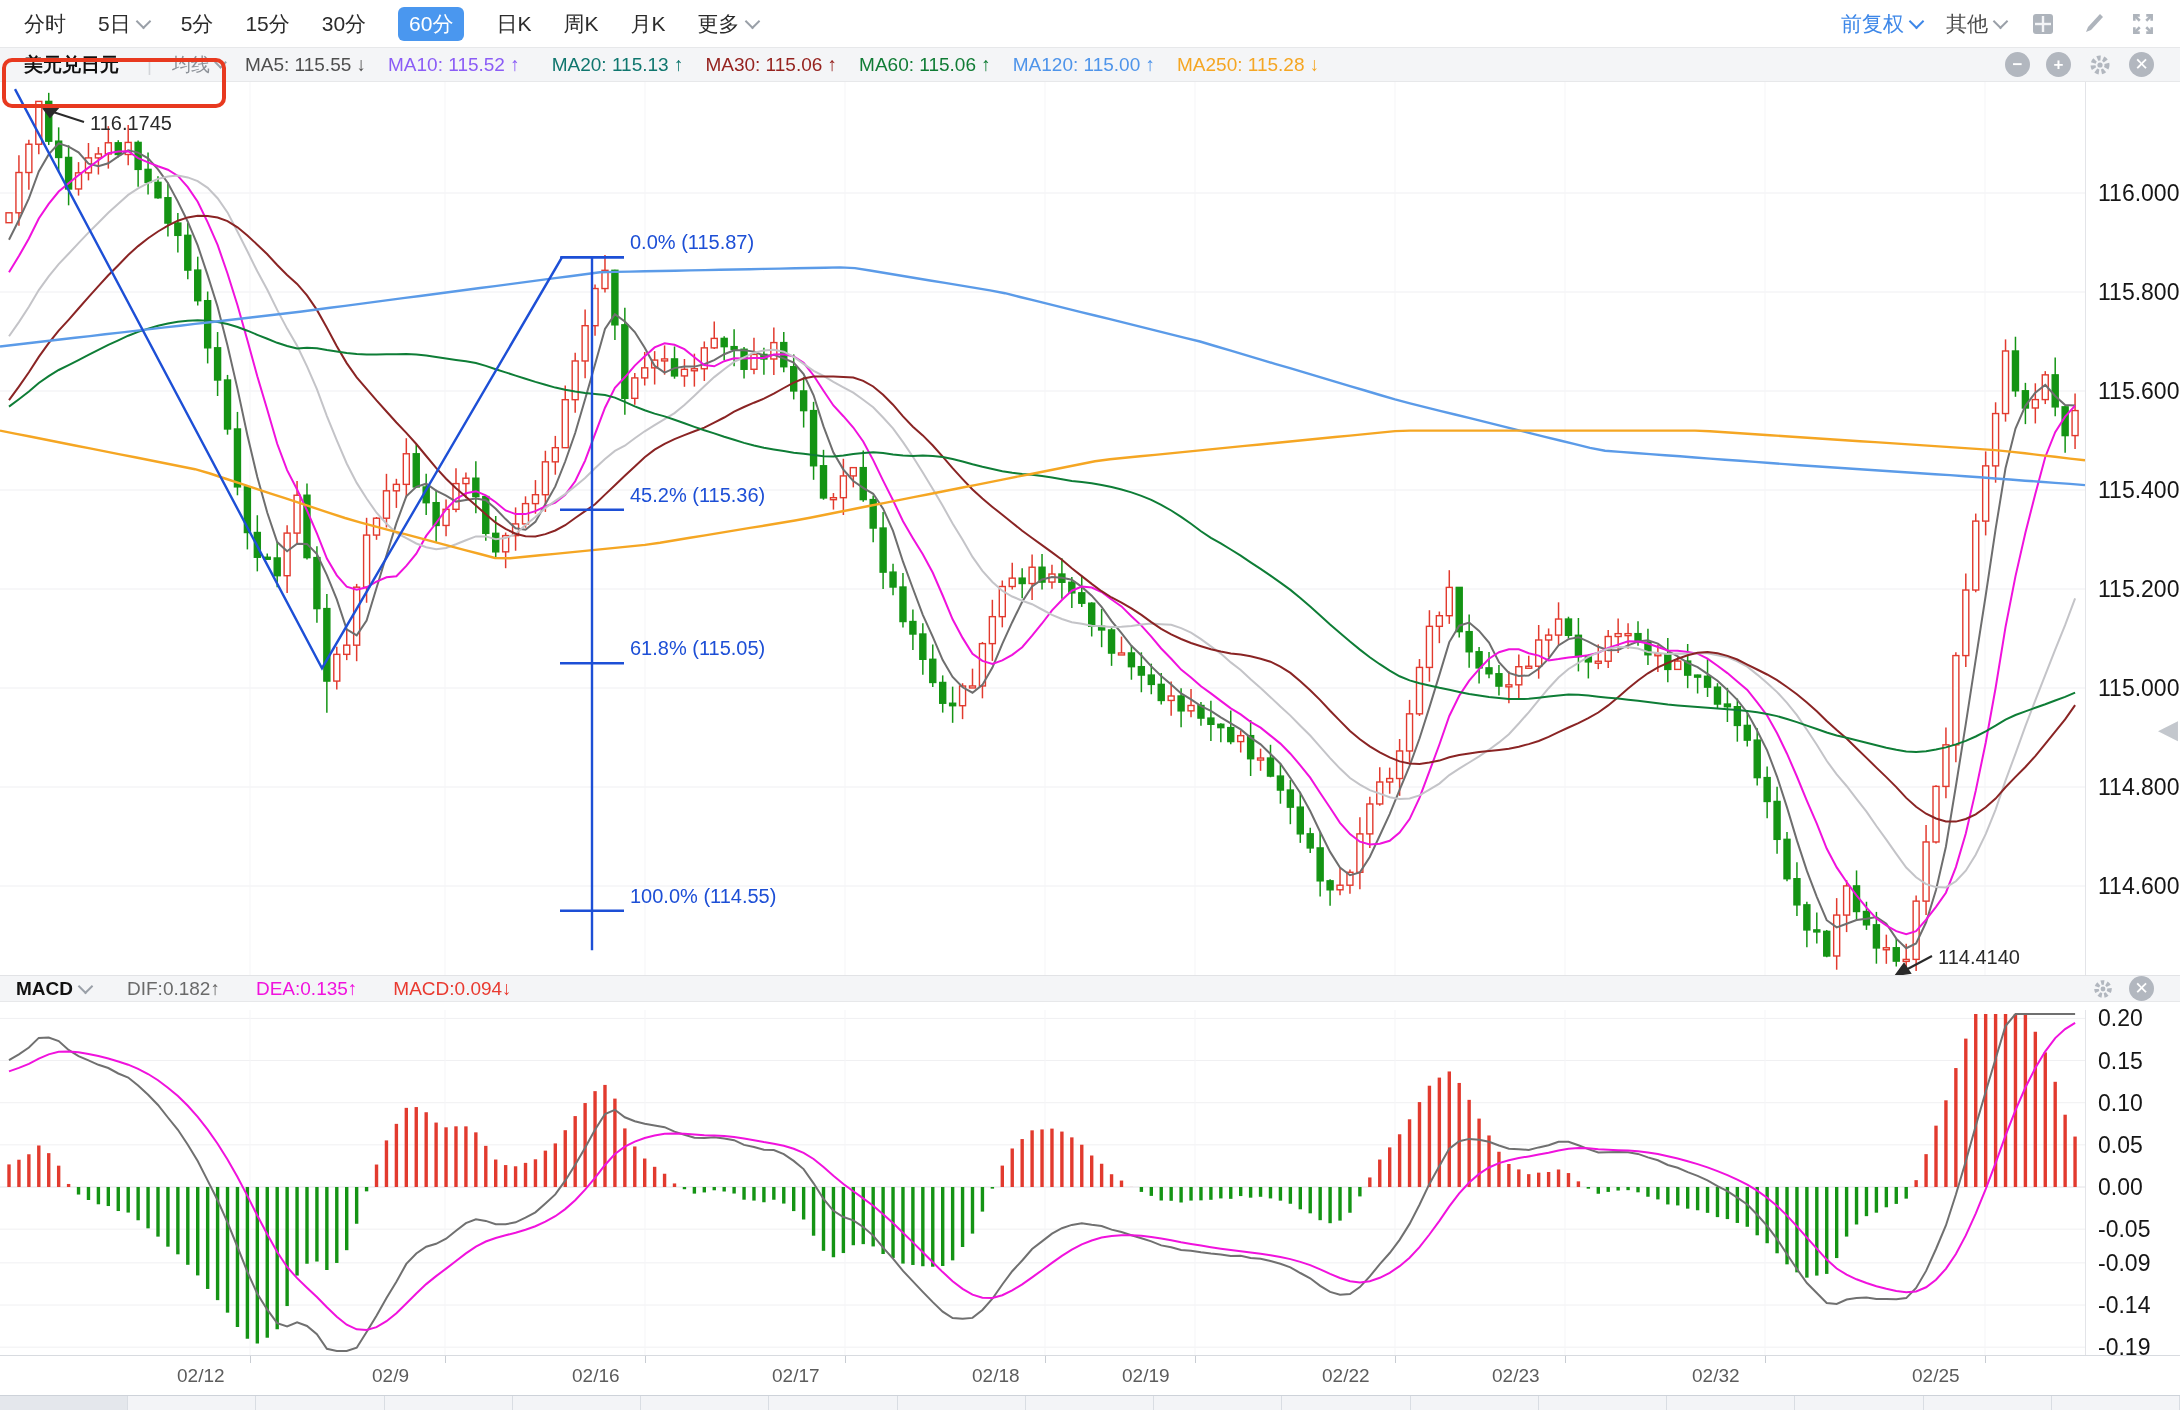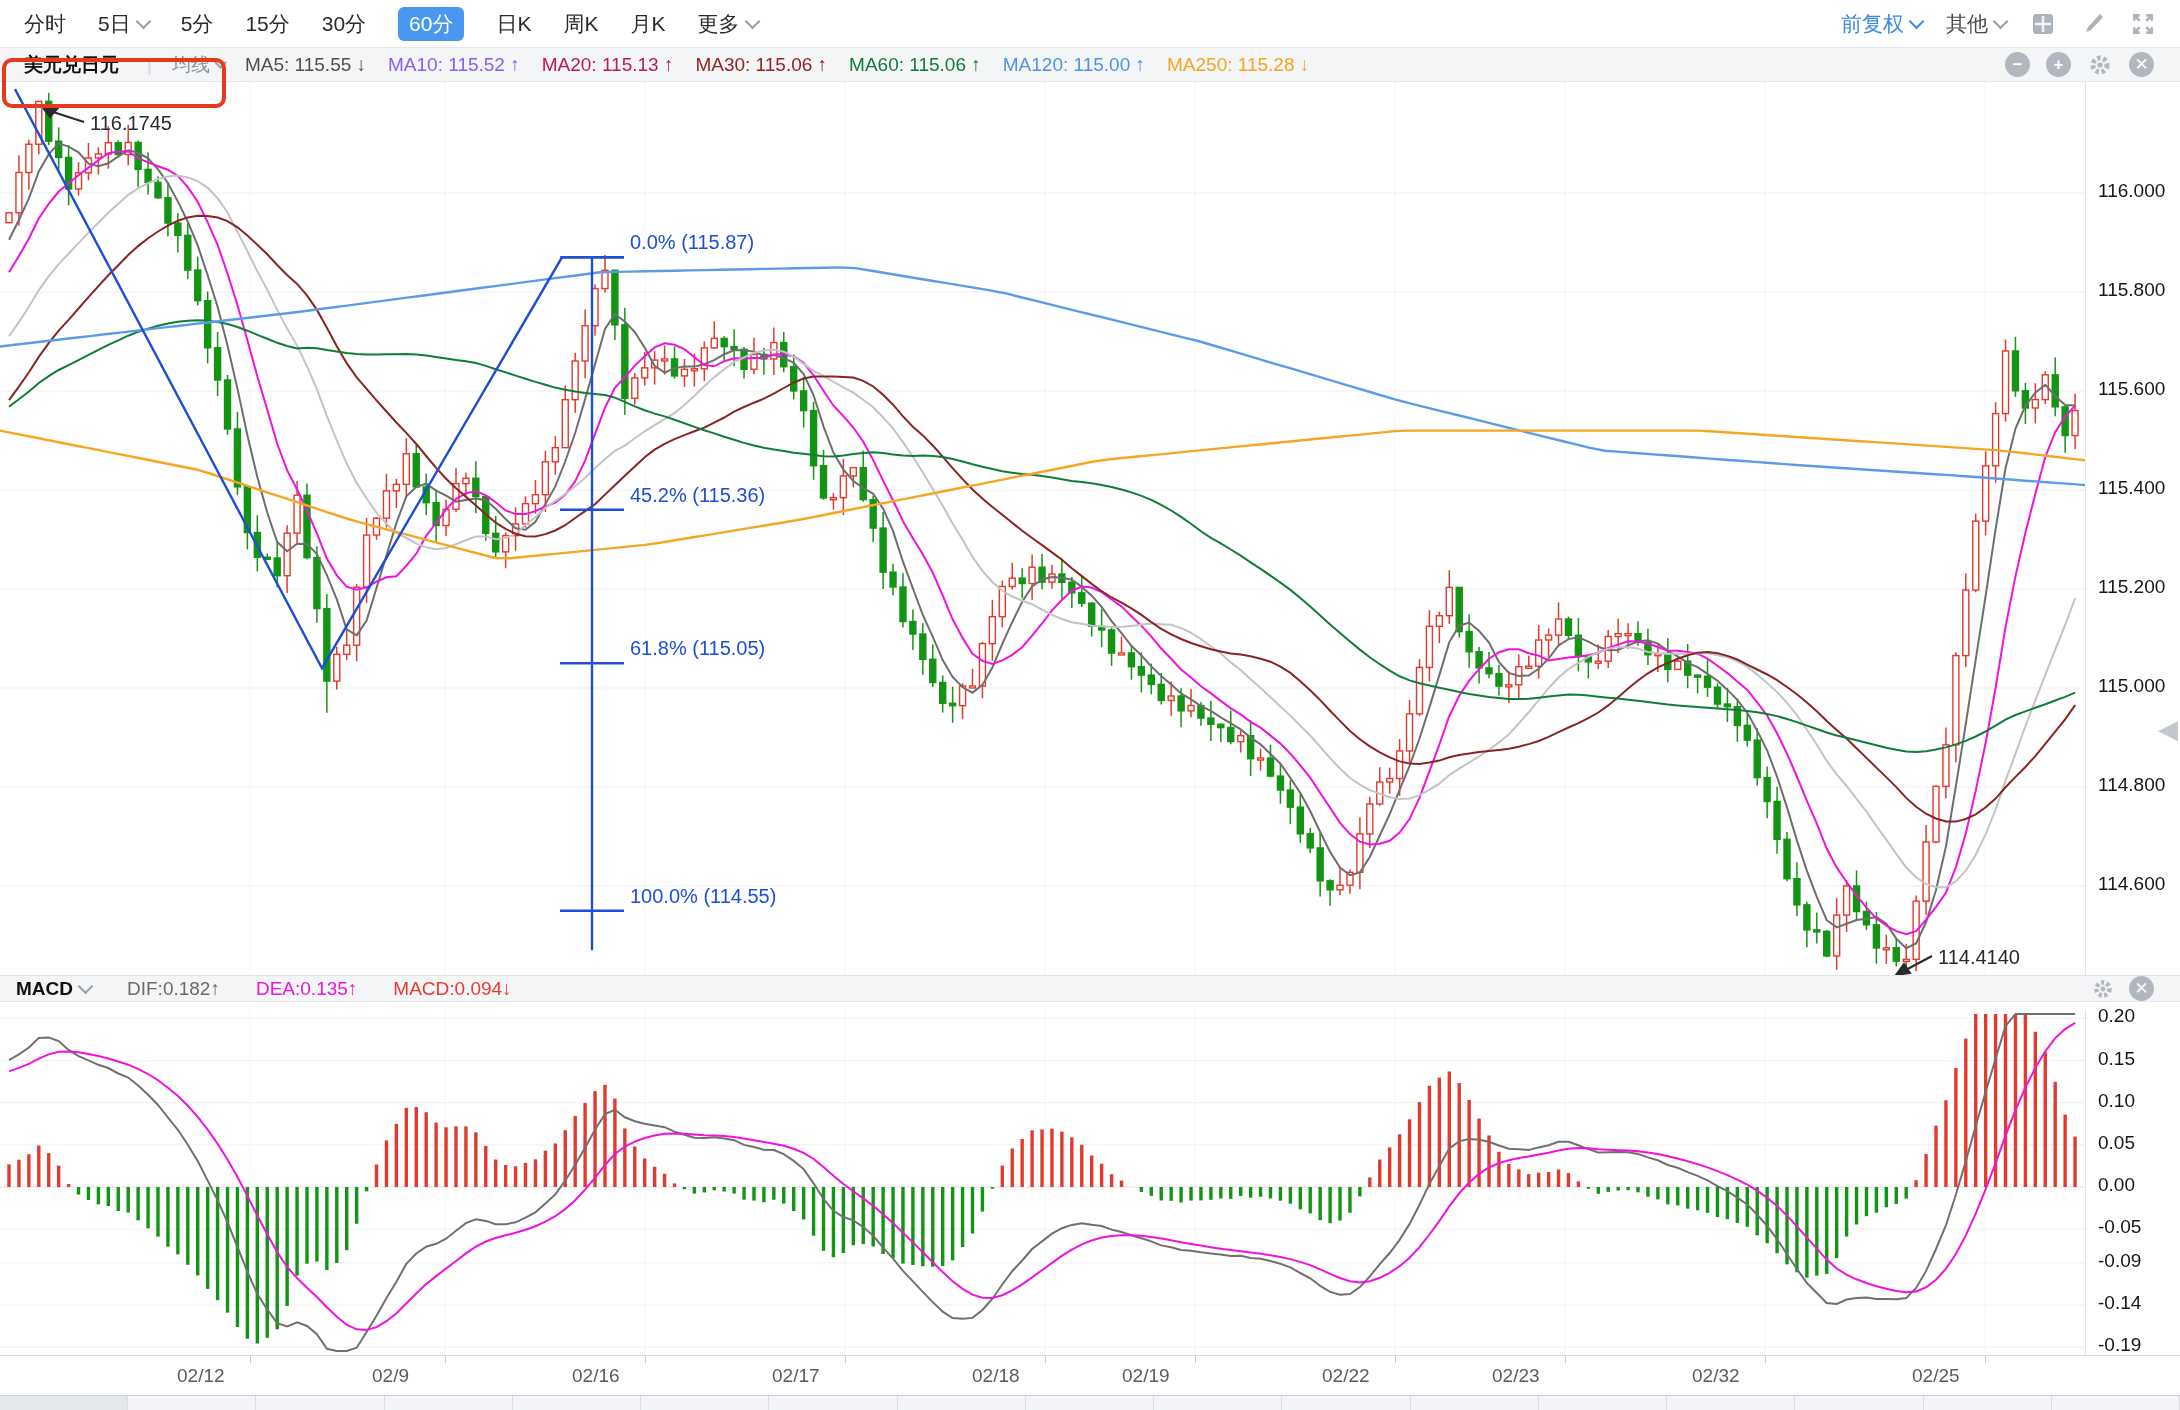--- a/index.html
+++ b/index.html
@@ -30,21 +30,21 @@
   #ma-items{display:flex;align-items:center;gap:22px;}
   .ma-item{white-space:nowrap;}
   .zoom-icons{margin-left:auto;display:flex;align-items:center;gap:16px;padding-right:10px;}
   .cicon{width:25px;height:25px;border-radius:50%;background:#b2b7bf;color:#fff;font-weight:bold;
          line-height:25px;text-align:center;font-size:17px;cursor:pointer;}
   .red-box{position:absolute;left:2px;top:58px;width:216px;height:42px;border:4px solid #e8391f;
            border-radius:10px;z-index:40;pointer-events:none;}
   
   #main-chart{position:absolute;left:0;top:82px;width:2085px;height:893px;background:#fff;}
   #price-axis{position:absolute;left:2085px;top:82px;width:95px;height:893px;border-left:1px solid #e3e4e8;box-sizing:border-box;}
-  .axis-label{position:absolute;left:12px;font-size:19px;color:#161616;}
+  .axis-label{position:absolute;left:12px;font-size:23px;color:#161616;}
   .fib-label{position:absolute;color:#1d4fd6;font-size:20px;z-index:20;}
   .anno{position:absolute;font-size:20px;color:#2a2a2a;z-index:20;}
   #anno-high{left:90px;top:112px;}
   #anno-low{left:1938px;top:946px;}
   .collapse{position:absolute;left:2158px;top:714px;color:#c3c7cd;font-size:26px;z-index:5;cursor:pointer;}
   
   #macd-bar{position:absolute;left:0;top:975px;width:2180px;height:27px;background:#f4f5f7;
             border-top:1px solid #e2e3e6;border-bottom:1px solid #e7e8ea;display:flex;align-items:center;
             gap:36px;padding:0 16px;box-sizing:border-box;font-size:19px;}
   .macd-title{color:#111;font-weight:600;display:flex;align-items:center;gap:7px;cursor:pointer;}
@@ -137,21 +137,21 @@
 <div class="symbol-bar">
   <span class="symbol">美元兑日元</span>
   <span class="sep">|</span>
   <span class="ma-toggle">
     <span>均线</span>
     <span class="chev"></span>
   </span>
   <div id="ma-items">
       <span class="ma-item" style="color: rgb(79, 79, 79);">MA5: 115.55 ↓</span>
       <span class="ma-item" style="color: #8b5cf6; text-align: right;">MA10: 115.52 ↑</span>
-      <span class="ma-item" style="color: #be185d;">MA20: 115.13 ↑</span>
+      <span class="ma-item" style="color: #0f766e; margin-left: 10px;">MA20: 115.13 ↑</span>
       <span class="ma-item" style="color: rgb(150, 35, 31);">MA30: 115.06 ↑</span>
       <span class="ma-item" style="color: rgb(16, 124, 53);">MA60: 115.06 ↑</span>
       <span class="ma-item" style="color: rgb(78, 148, 234);">MA120: 115.00 ↑</span>
       <span class="ma-item" style="color: rgb(245, 166, 35);">MA250: 115.28 ↓</span>
     </div>
   <div class="zoom-icons">
     <span class="cicon">−</span>
     <span class="cicon">+</span>
     <span class="tbicon">
       <svg width="26" height="26" viewBox="0 0 26 26">

